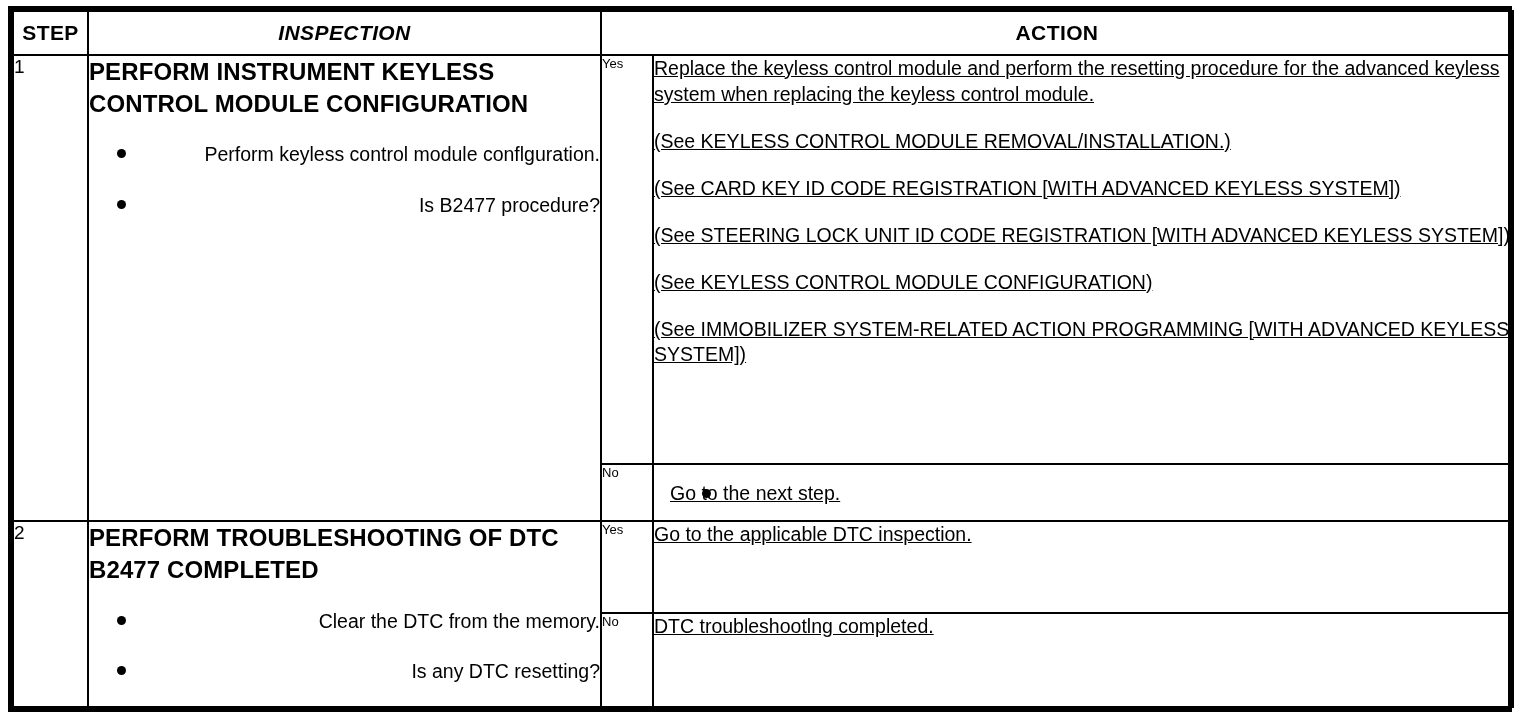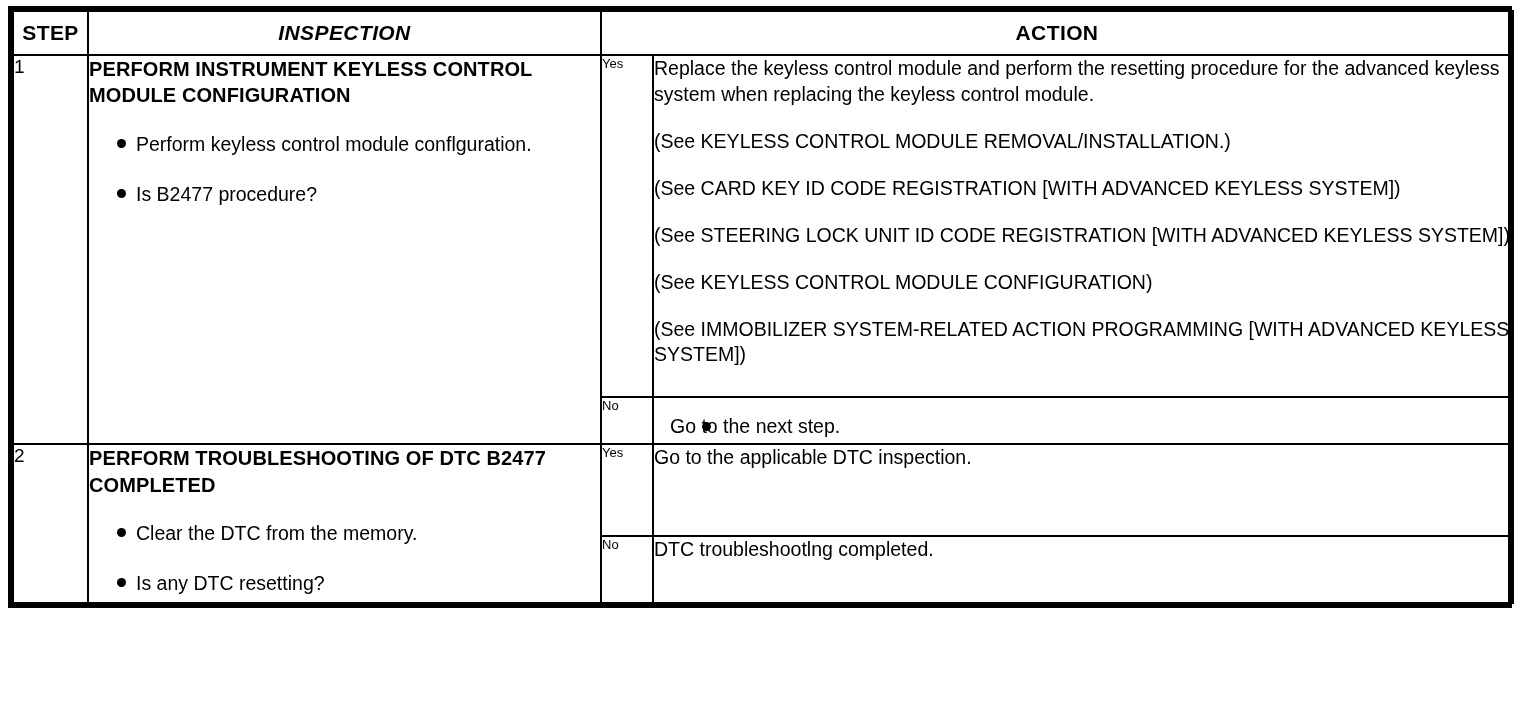--- a/index.html
+++ b/index.html
@@ -21,21 +21,21 @@
     height: 718px;
     background: #ffffff;
   }
 
   
   .dtc-table {
     position: absolute;
     left: 8px;
     top: 6px;
     width: 1504px;
-    height: 602px;
+    height: 706px;
     box-sizing: border-box;
     border: 4px solid #000;
     background: #fff;
   }
 
   .tbl {
     width: 100%;
     height: 100%;
     border-collapse: collapse;
     table-layout: fixed;
@@ -73,31 +73,32 @@
     font-size: 19px;
     padding: 6px 0 0 6px;
     line-height: 1.15;
   }
 
   .cell-insp {
     padding: 8px 8px 10px 10px;
   }
 
   .insp-title {
-    font-size: 20px;
+    font-size: 24px;
     font-weight: bold;
     line-height: 1.32;
     letter-spacing: 0.1px;
     margin: 0 0 4px 0;
   }
 
   .bullets {
     list-style: none;
     margin: 22px 0 0 0;
     padding: 0;
+    text-align: right;
   }
   .bullets li {
     position: relative;
     font-size: 19.5px;
     line-height: 1.35;
     margin: 0 0 24px 0;
     padding-left: 47px;
   }
   .bullets li:last-child { margin-bottom: 0; }
   .bullet-dot {
@@ -118,20 +119,21 @@
     white-space: nowrap;
   }
 
   .cell-action {
     padding: 6px 10px 8px 9px;
     font-size: 19.5px;
     line-height: 1.33;
   }
   .act-p {
     margin: 0 0 21px 0;
+    text-decoration: underline;
   }
   .act-p:last-child { margin-bottom: 0; }
 
   .act-bullet {
     position: relative;
     margin: 16px;
   }
   .act-bullet .bullet-dot {
     left: 32px;
     top: 8px;

